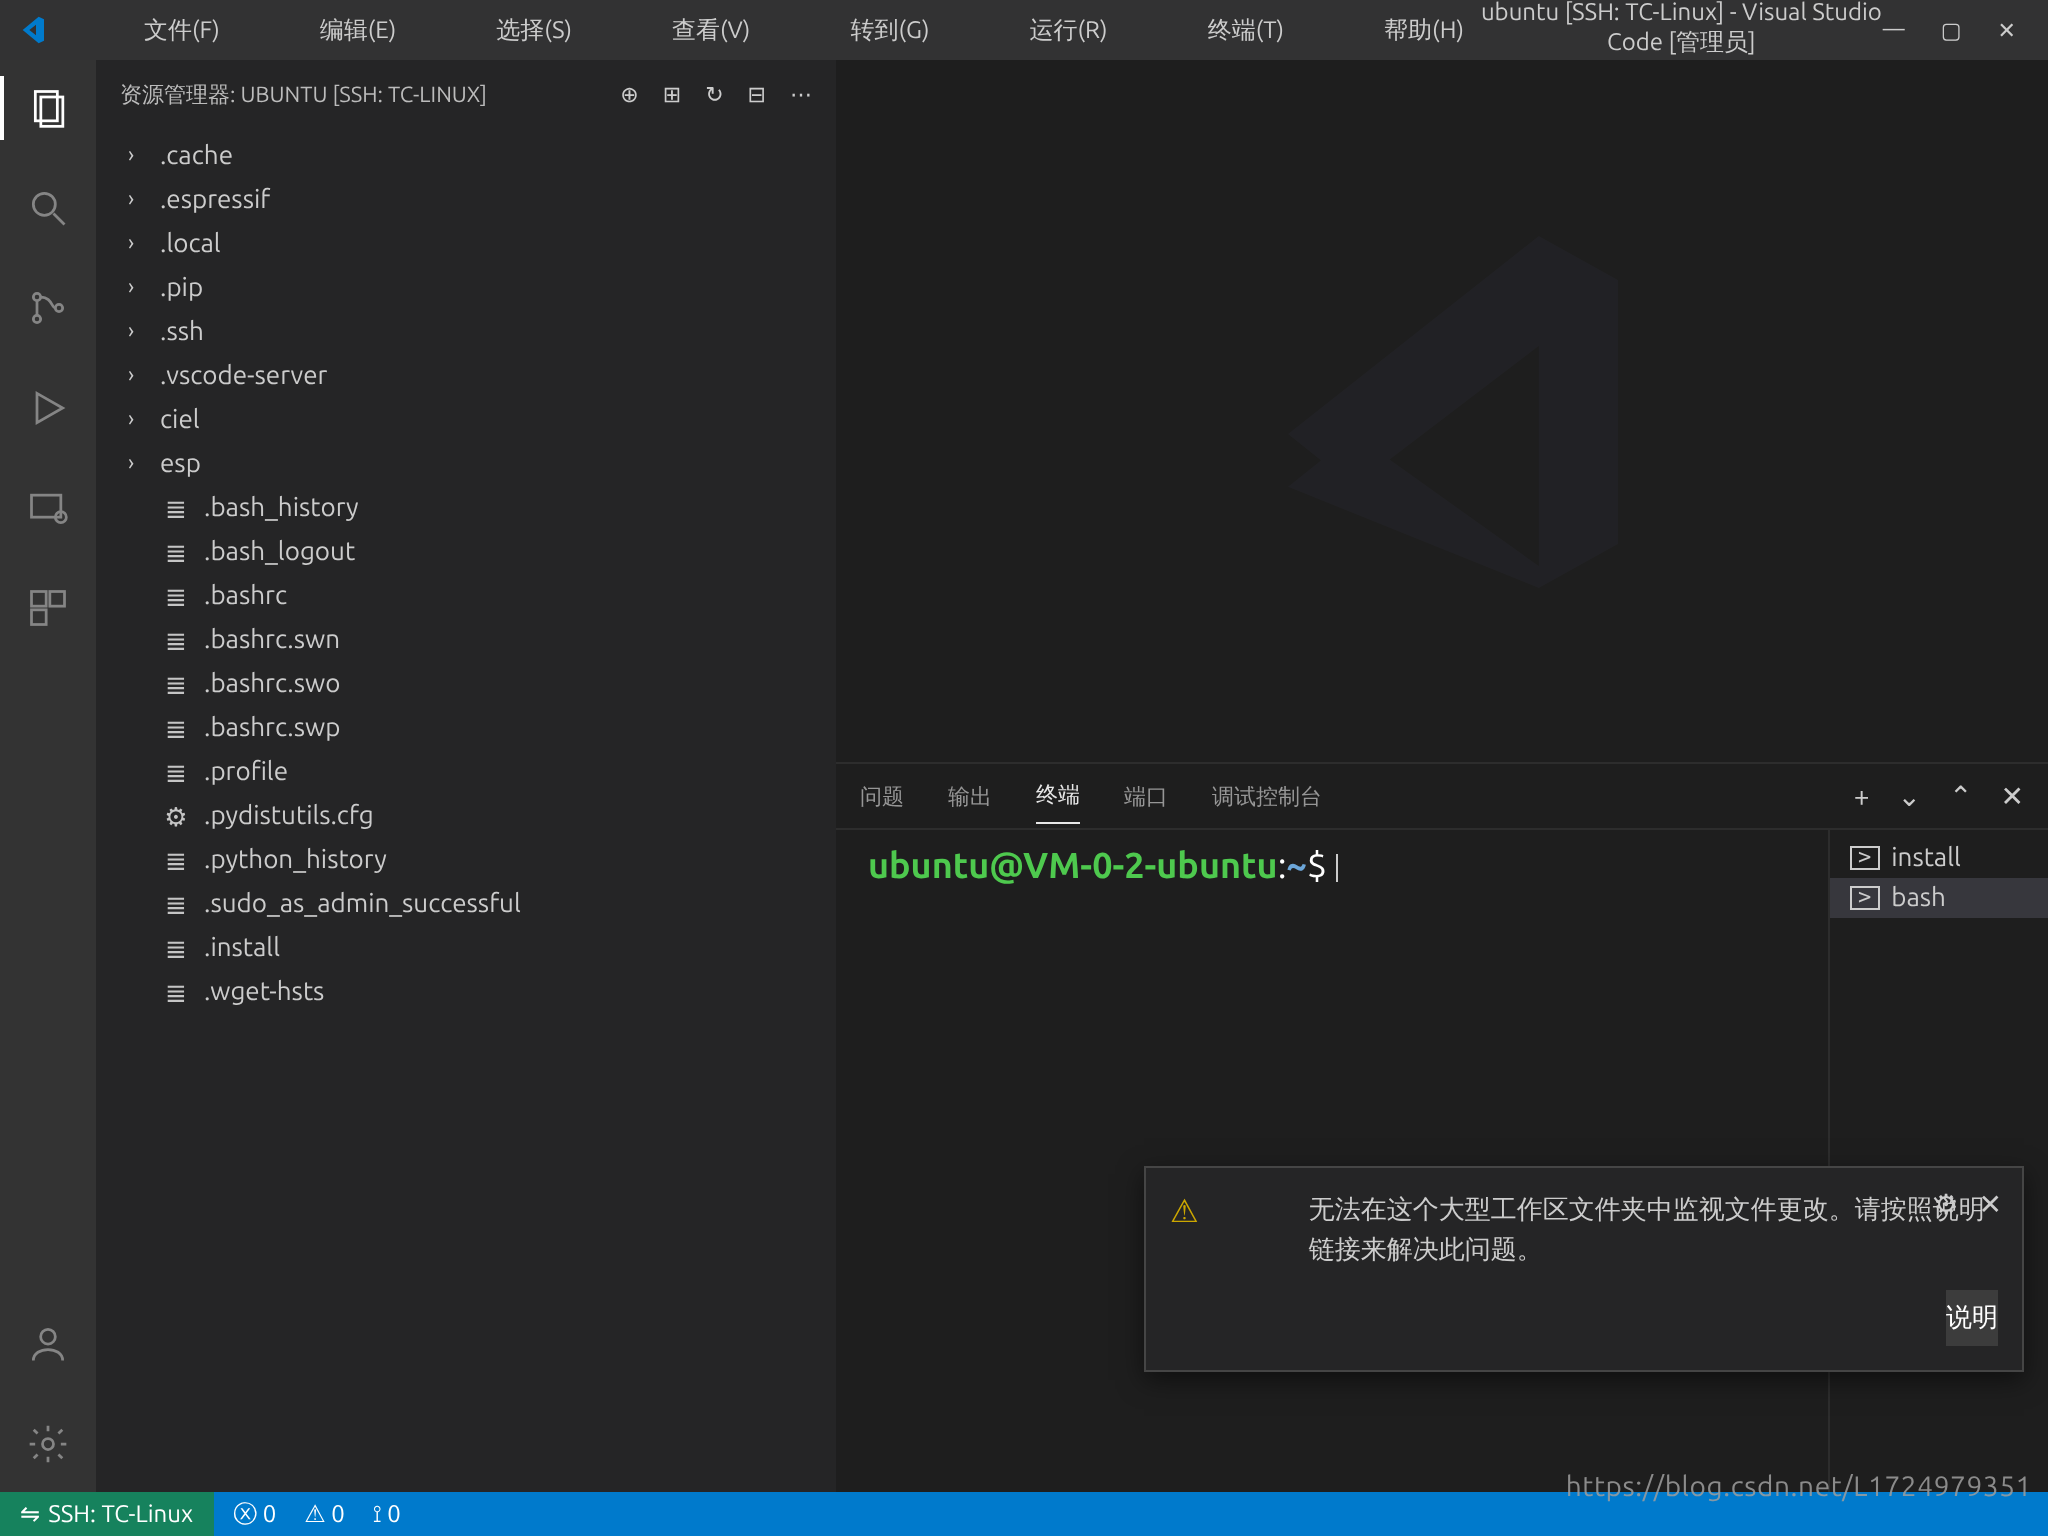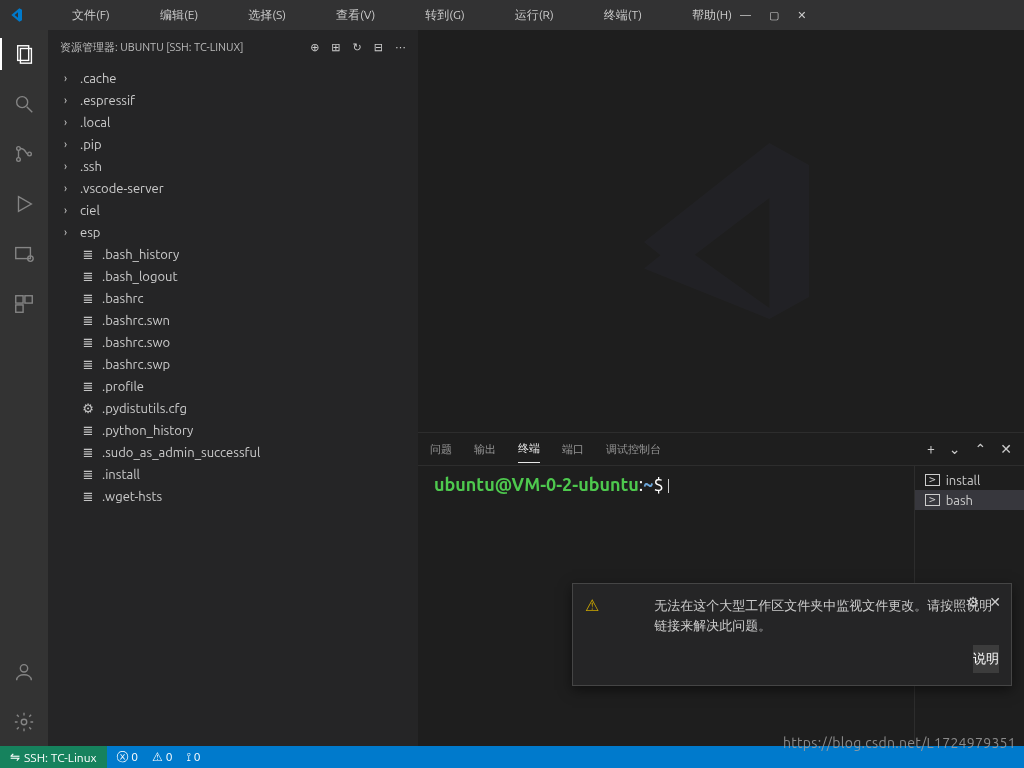--- a/index.html
+++ b/index.html
@@ -21,21 +21,21 @@
 .sb-header { height: 35px; display: flex; align-items: center; justify-content: space-between; padding: 0 12px; font-size: 11px; color: #bbbbbb; }
 .sb-actions { display: flex; gap: 12px; color: #ccc; }
 .sb-actions span { cursor: pointer; }
 .tree { padding: 2px 0; overflow-y: auto; }
 .tree-item { display: flex; align-items: center; height: 22px; padding-left: 16px; cursor: pointer; color: #cccccc; font-size: 13px; gap: 6px; }
 .chev { width: 10px; color: #ccc; font-size: 11px; }
 .ti-icon { width: 16px; display: inline-flex; justify-content: center; color: #c5c5c5; }
 .editor-area { flex: 1; background: #1e1e1e; display: flex; flex-direction: column; position: relative; }
 .empty-editor { flex: 1; display: flex; align-items: center; justify-content: center; }
 .vscode-logo-bg { opacity: 0.25; }
-.panel { height: 314px; border-top: 1px solid #2d2d2d; display: flex; flex-direction: column; background: #1e1e1e; }
+.panel { height: 365px; border-top: 1px solid #2d2d2d; display: flex; flex-direction: column; background: #1e1e1e; }
 .panel-tabs { height: 33px; display: flex; align-items: center; padding: 0 12px; gap: 22px; font-size: 11px; border-bottom: 1px solid #2d2d2d; position: relative; }
 .panel-tab { color: #969696; cursor: pointer; padding: 6px 0; }
 .panel-tab.active { color: #e7e7e7; border-bottom: 1px solid #e7e7e7; }
 .panel-tab-actions { position: absolute; right: 12px; display: flex; gap: 14px; color: #ccc; font-size: 14px; }
 .panel-body { flex: 1; display: flex; }
 .terminal { flex: 1; padding: 8px 16px; font-family: "Consolas", "Courier New", monospace; font-size: 18px; }
 .prompt-user { color: #4ec94e; font-weight: bold; }
 .prompt-sep { color: #ffffff; }
 .prompt-path { color: #6ca6d9; font-weight: bold; }
 .prompt-dollar { color: #ffffff; }
@@ -67,20 +67,21 @@
   <div class="menu-bar">
     <span class="menu-item">文件(F)</span>
     <span class="menu-item">编辑(E)</span>
     <span class="menu-item">选择(S)</span>
     <span class="menu-item">查看(V)</span>
     <span class="menu-item">转到(G)</span>
     <span class="menu-item">运行(R)</span>
     <span class="menu-item">终端(T)</span>
     <span class="menu-item">帮助(H)</span>
   </div>
+  <div class="window-title">ubuntu [SSH: TC-Linux] - Visual Studio Code [管理员]</div>
   <div class="window-controls">
     <span>—</span>
     <span>▢</span>
     <span>✕</span>
   </div>
 </div>
 
 <div class="main">
   <div class="activity-bar">
     <div class="act-top">

